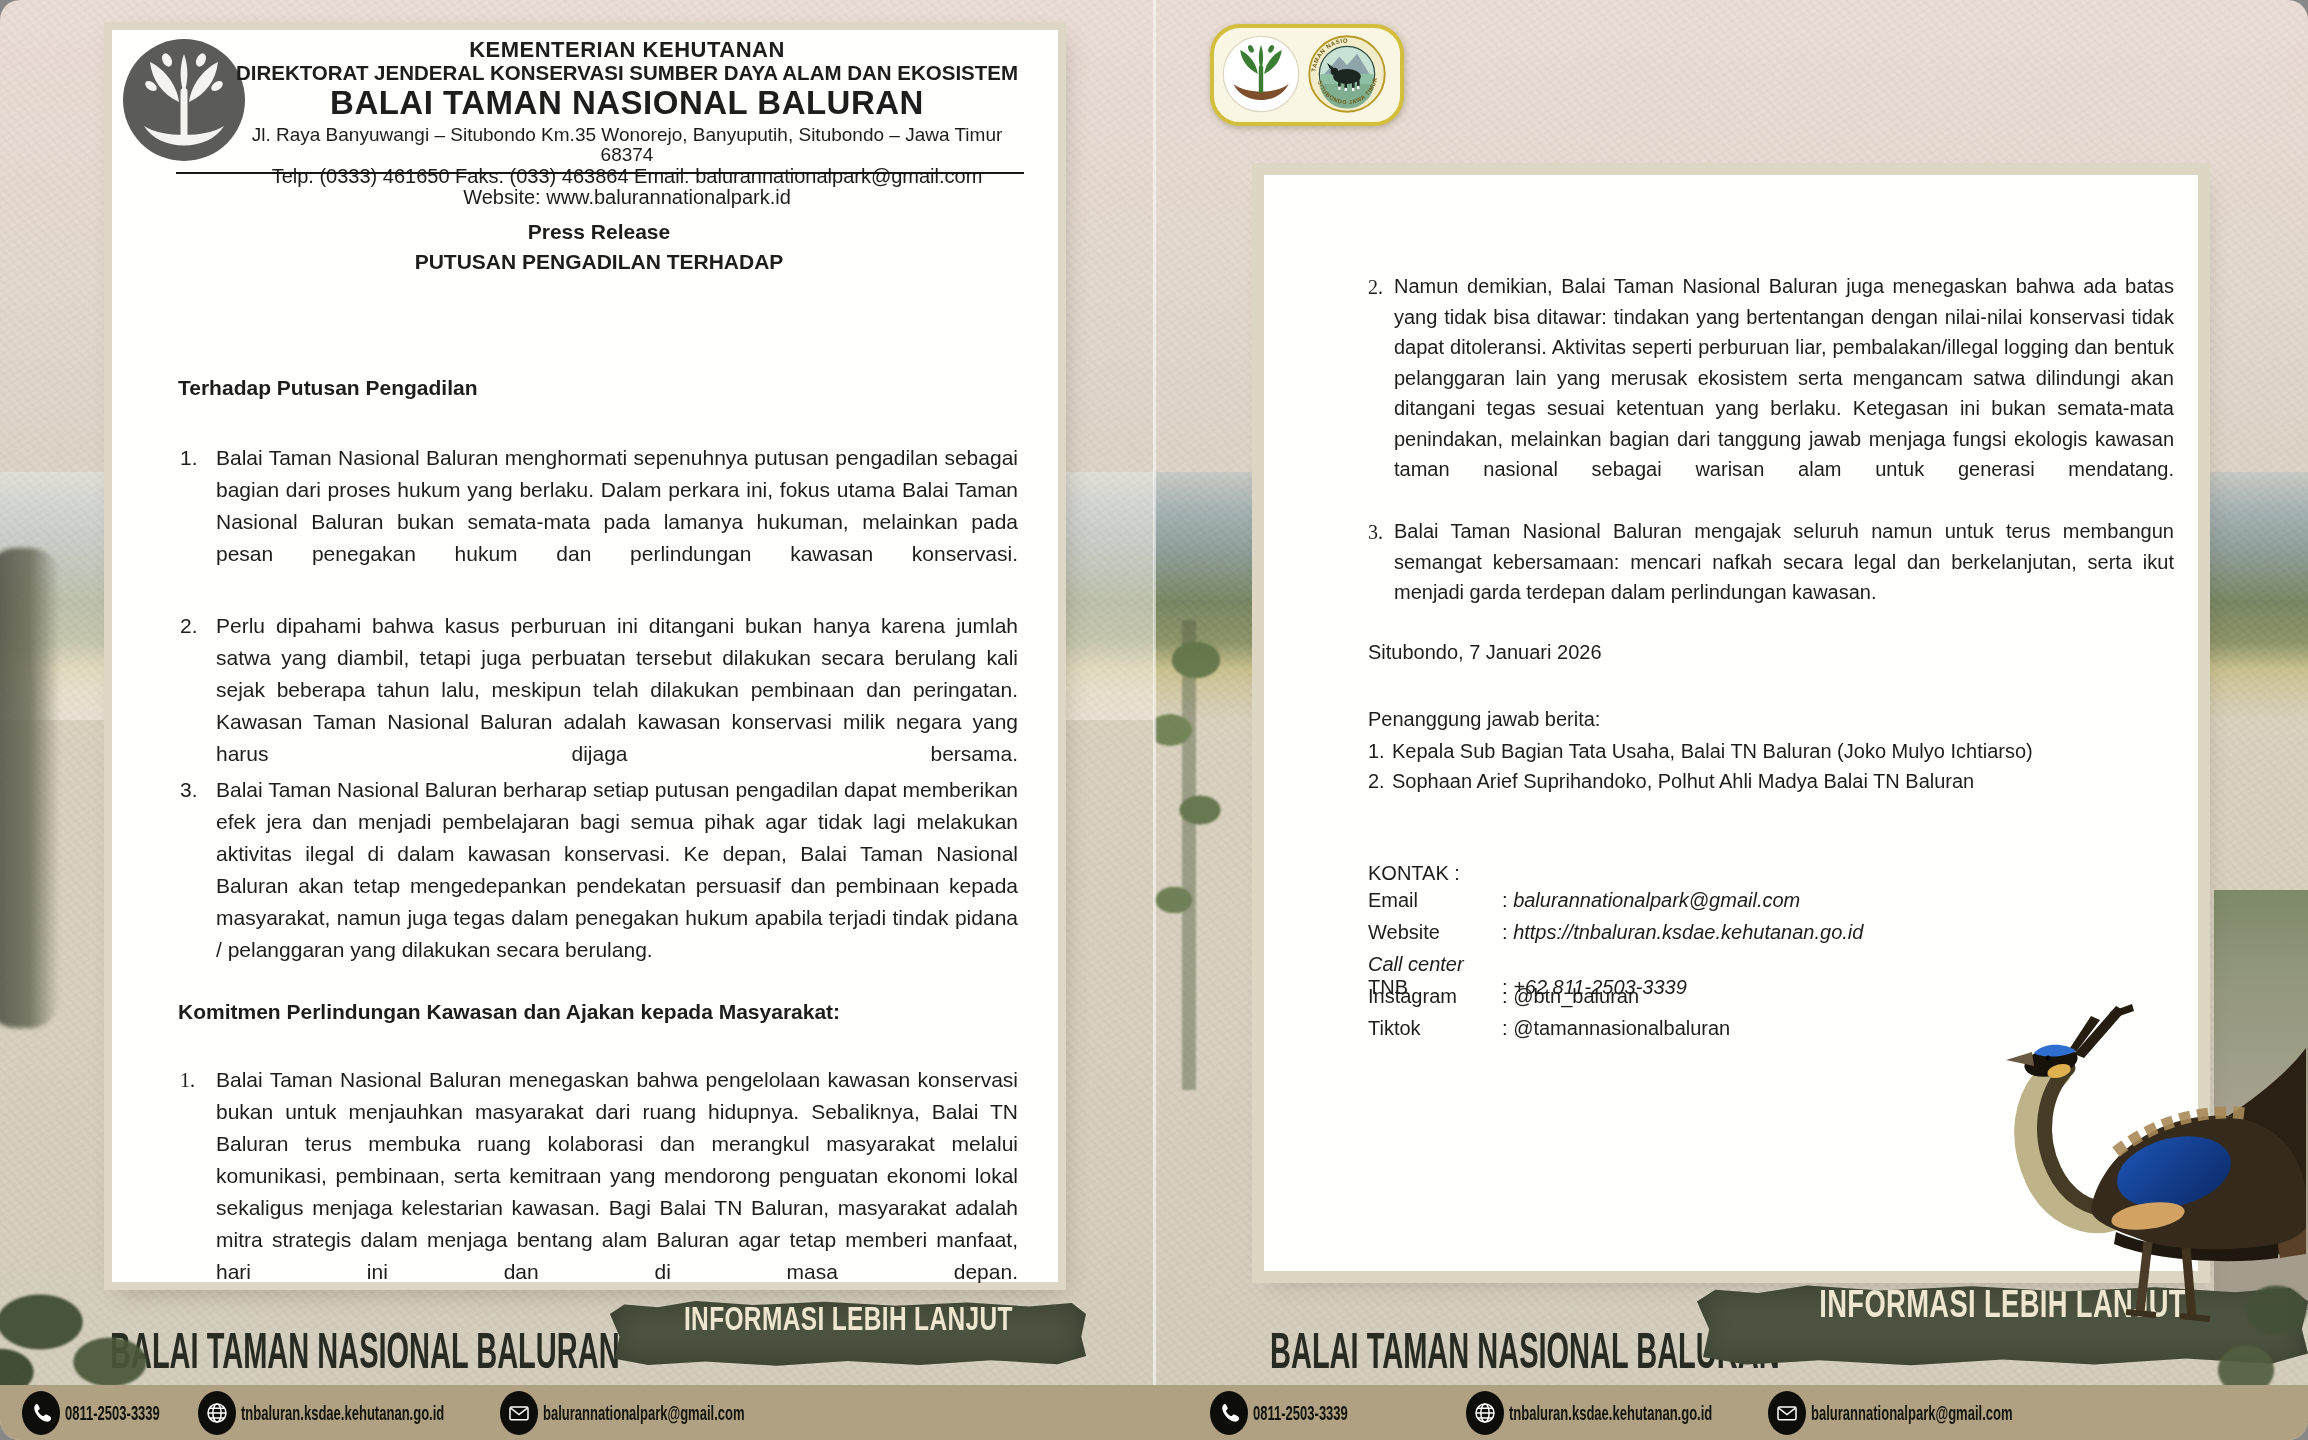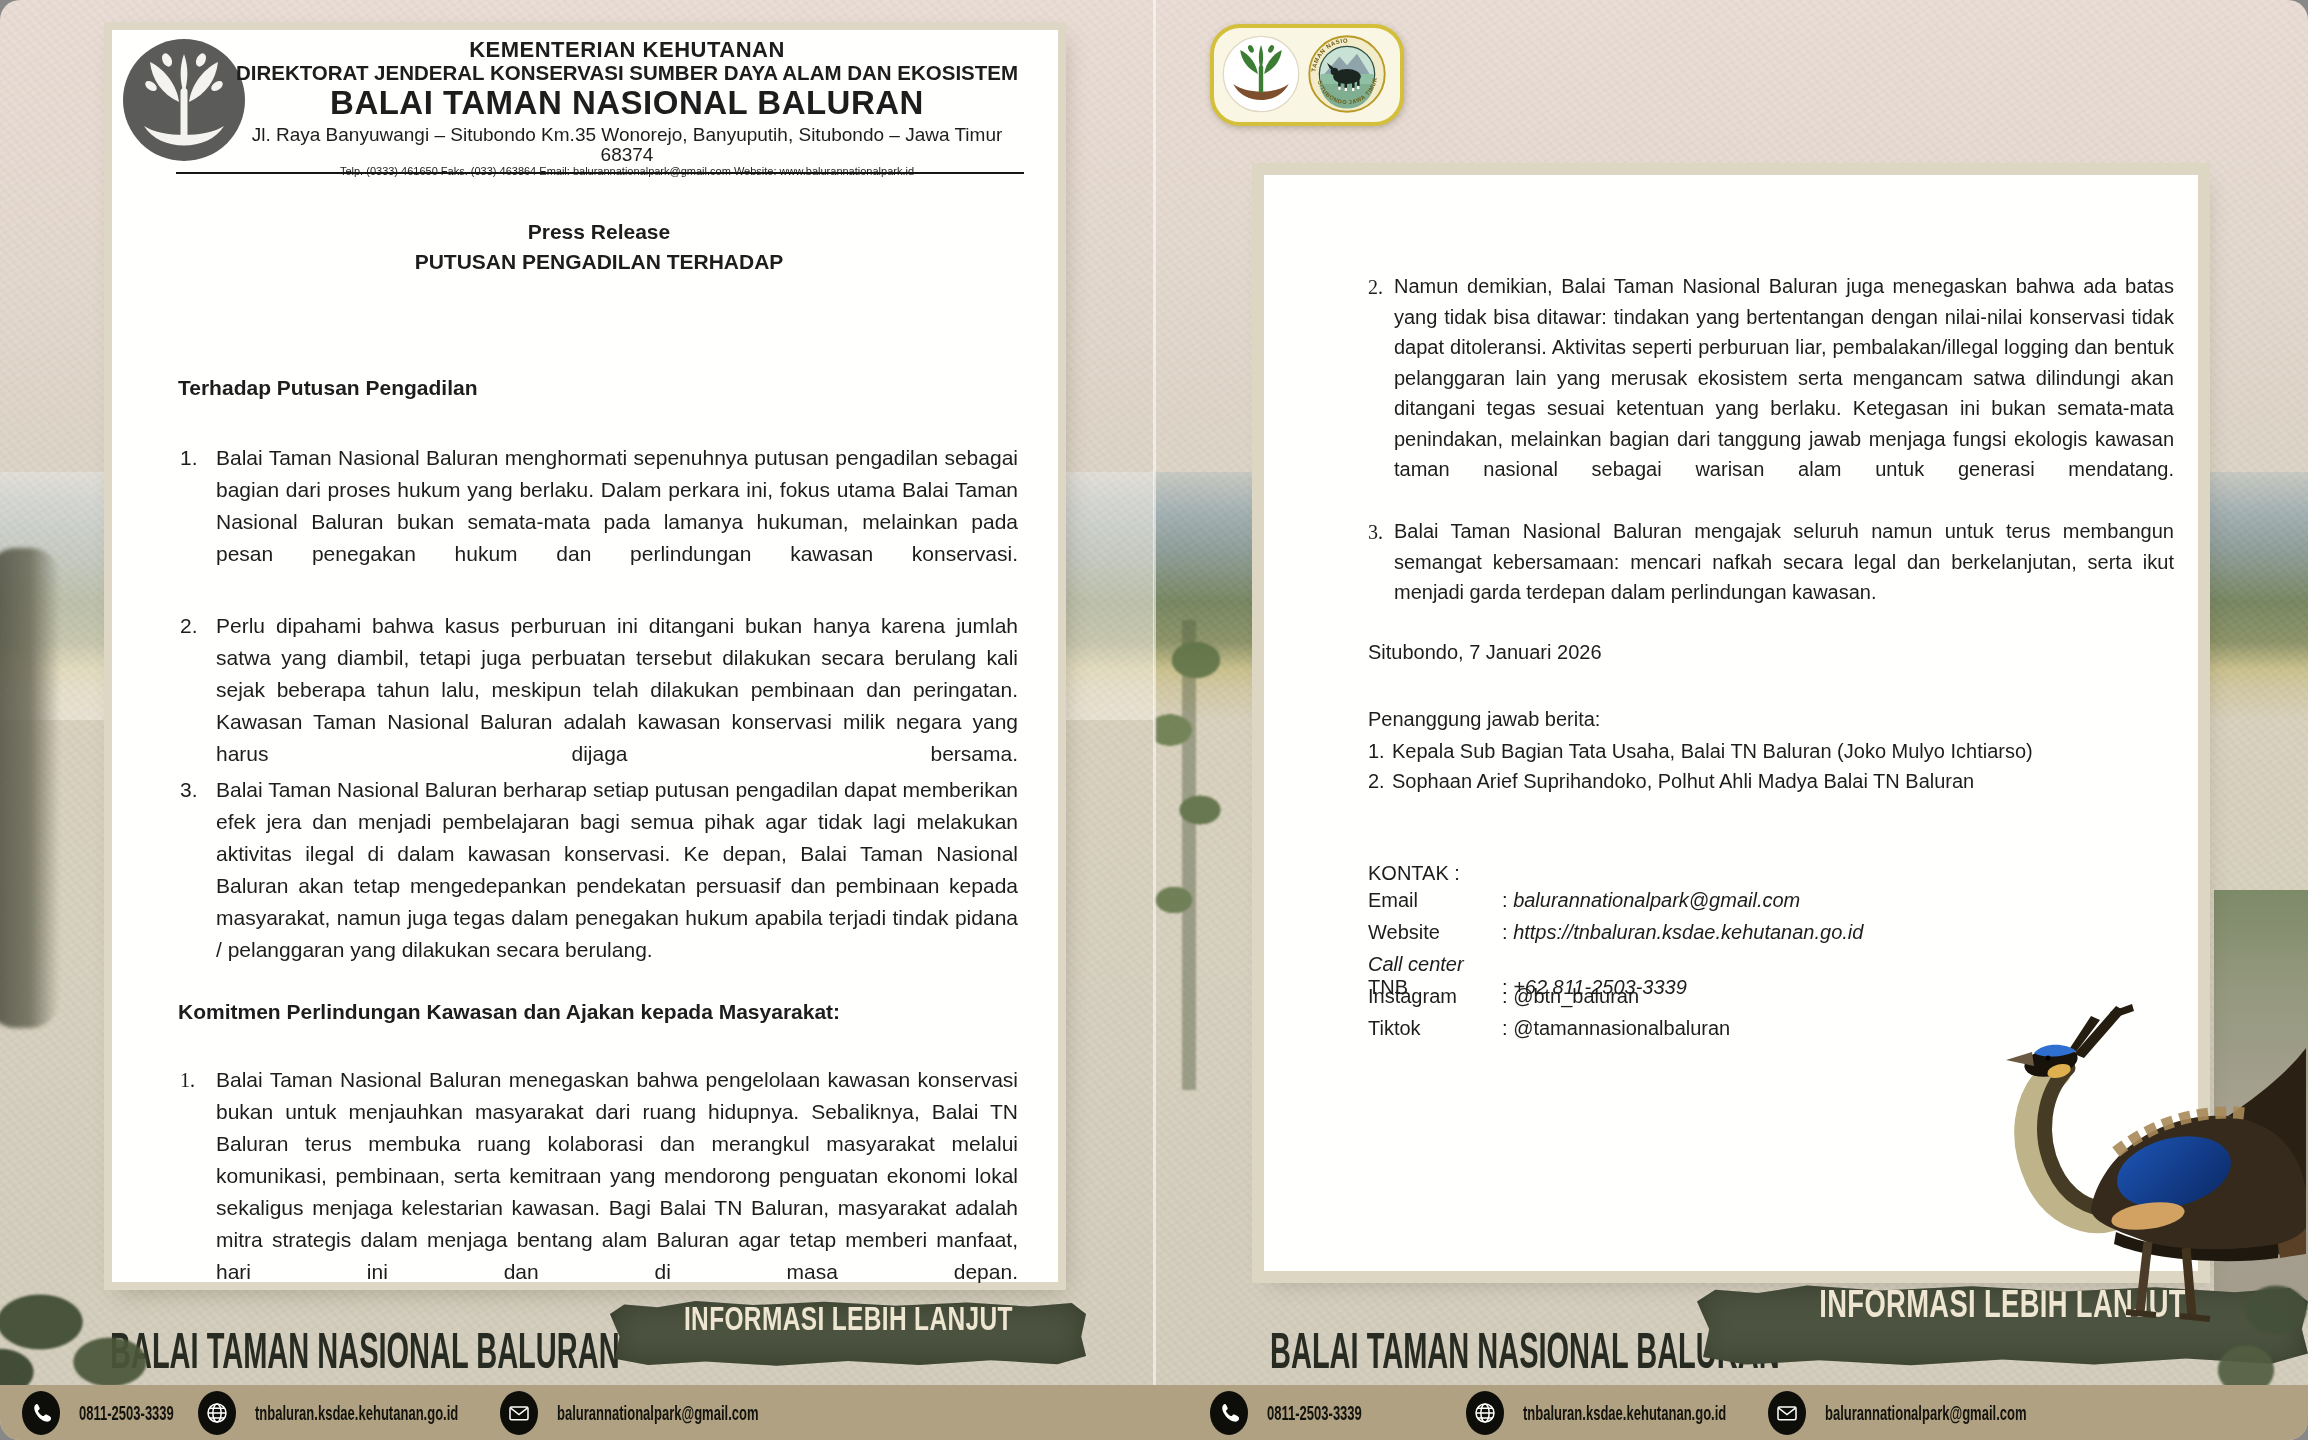--- a/index.html
+++ b/index.html
@@ -46,21 +46,21 @@
   .page-left{left:112px;top:30px;width:946px;height:1252px;
     box-shadow:0 0 0 8px #ded7c5,6px 10px 22px rgba(70,58,40,.28);}
   .page-right{left:1264px;top:175px;width:934px;height:1096px;
     box-shadow:0 0 0 12px #ddd6c2,6px 10px 22px rgba(70,58,40,.28);}
   .abs{position:absolute;}
   .lh-block{position:absolute;left:120px;top:8px;width:790px;text-align:center;line-height:1.08;}
   .lh1{font-size:22px;font-weight:bold;letter-spacing:.5px;}
   .lh2{font-size:20.5px;font-weight:bold;}
   .lh3{font-size:33px;font-weight:bold;letter-spacing:.5px;margin-top:1px;}
   .lh4{font-size:19px;margin-top:4px;}
-  .lh5{font-size:11px;}
+  .lh5{font-size:20px;}
   .rule{position:absolute;left:64px;top:142px;width:848px;height:0;border-top:2.5px solid #161616;}
   .doc-title{position:absolute;left:68px;width:838px;text-align:center;font-size:21px;font-weight:bold;}
   .h-sec{position:absolute;left:66px;font-size:21px;font-weight:bold;}
   .li{position:absolute;left:68px;width:838px;font-size:21px;line-height:32px;}
   .li .num{position:absolute;left:0;top:0;}
   .li p{margin:0 0 0 36px;text-align:justify;}
   .jlast p{text-align-last:justify;}
   .serifnum{font-family:"Liberation Serif","DejaVu Serif",serif;font-size:20px;}
   
   .rli{position:absolute;left:104px;width:806px;font-size:20px;line-height:30.5px;}
@@ -77,21 +77,21 @@
     background:#faf6e4;border:4px solid #d3bf3a;border-radius:30px;box-shadow:1px 2px 6px rgba(80,70,40,.3);}
 
   
   .org-text{position:absolute;z-index:5;font-weight:bold;font-size:50px;color:#272b21;white-space:nowrap;
     transform:scaleX(.58);transform-origin:left center;letter-spacing:0;}
   .banner{position:absolute;z-index:5;background:#4c5340;display:flex;align-items:flex-start;justify-content:center;
     box-shadow:inset 0 0 30px rgba(20,25,12,.5);
     clip-path:polygon(0% 22%,3% 8%,10% 12%,18% 3%,30% 9%,45% 4%,60% 10%,75% 5%,88% 11%,97% 6%,100% 22%,99% 55%,100% 84%,94% 96%,80% 90%,65% 97%,50% 91%,35% 98%,20% 92%,8% 97%,1% 88%,2% 55%);}
   .banner span{font-weight:bold;color:#eee6d0;white-space:nowrap;transform:scaleX(.72);letter-spacing:.5px;}
   .bar{position:absolute;left:0;top:1385px;width:2308px;height:55px;background:#b1a183;z-index:7;}
-  .bar-item{position:absolute;top:0;height:55px;display:flex;align-items:center;gap:19px;}
+  .bar-item{position:absolute;top:0;height:55px;display:flex;align-items:center;gap:5px;}
   .bar-icon{width:38px;height:44px;border-radius:50%;background:#0d0d0a;display:flex;align-items:center;justify-content:center;flex:0 0 auto;}
   .bar-text{font-weight:bold;font-size:21px;color:#13130d;white-space:nowrap;transform:scaleX(.62);transform-origin:left center;}
   .peacock{position:absolute;left:1996px;top:990px;width:312px;height:348px;z-index:6;}
 </style>
 </head>
 <body>
 
 <div class="canvas">
 
   <div class="scape left"></div>

